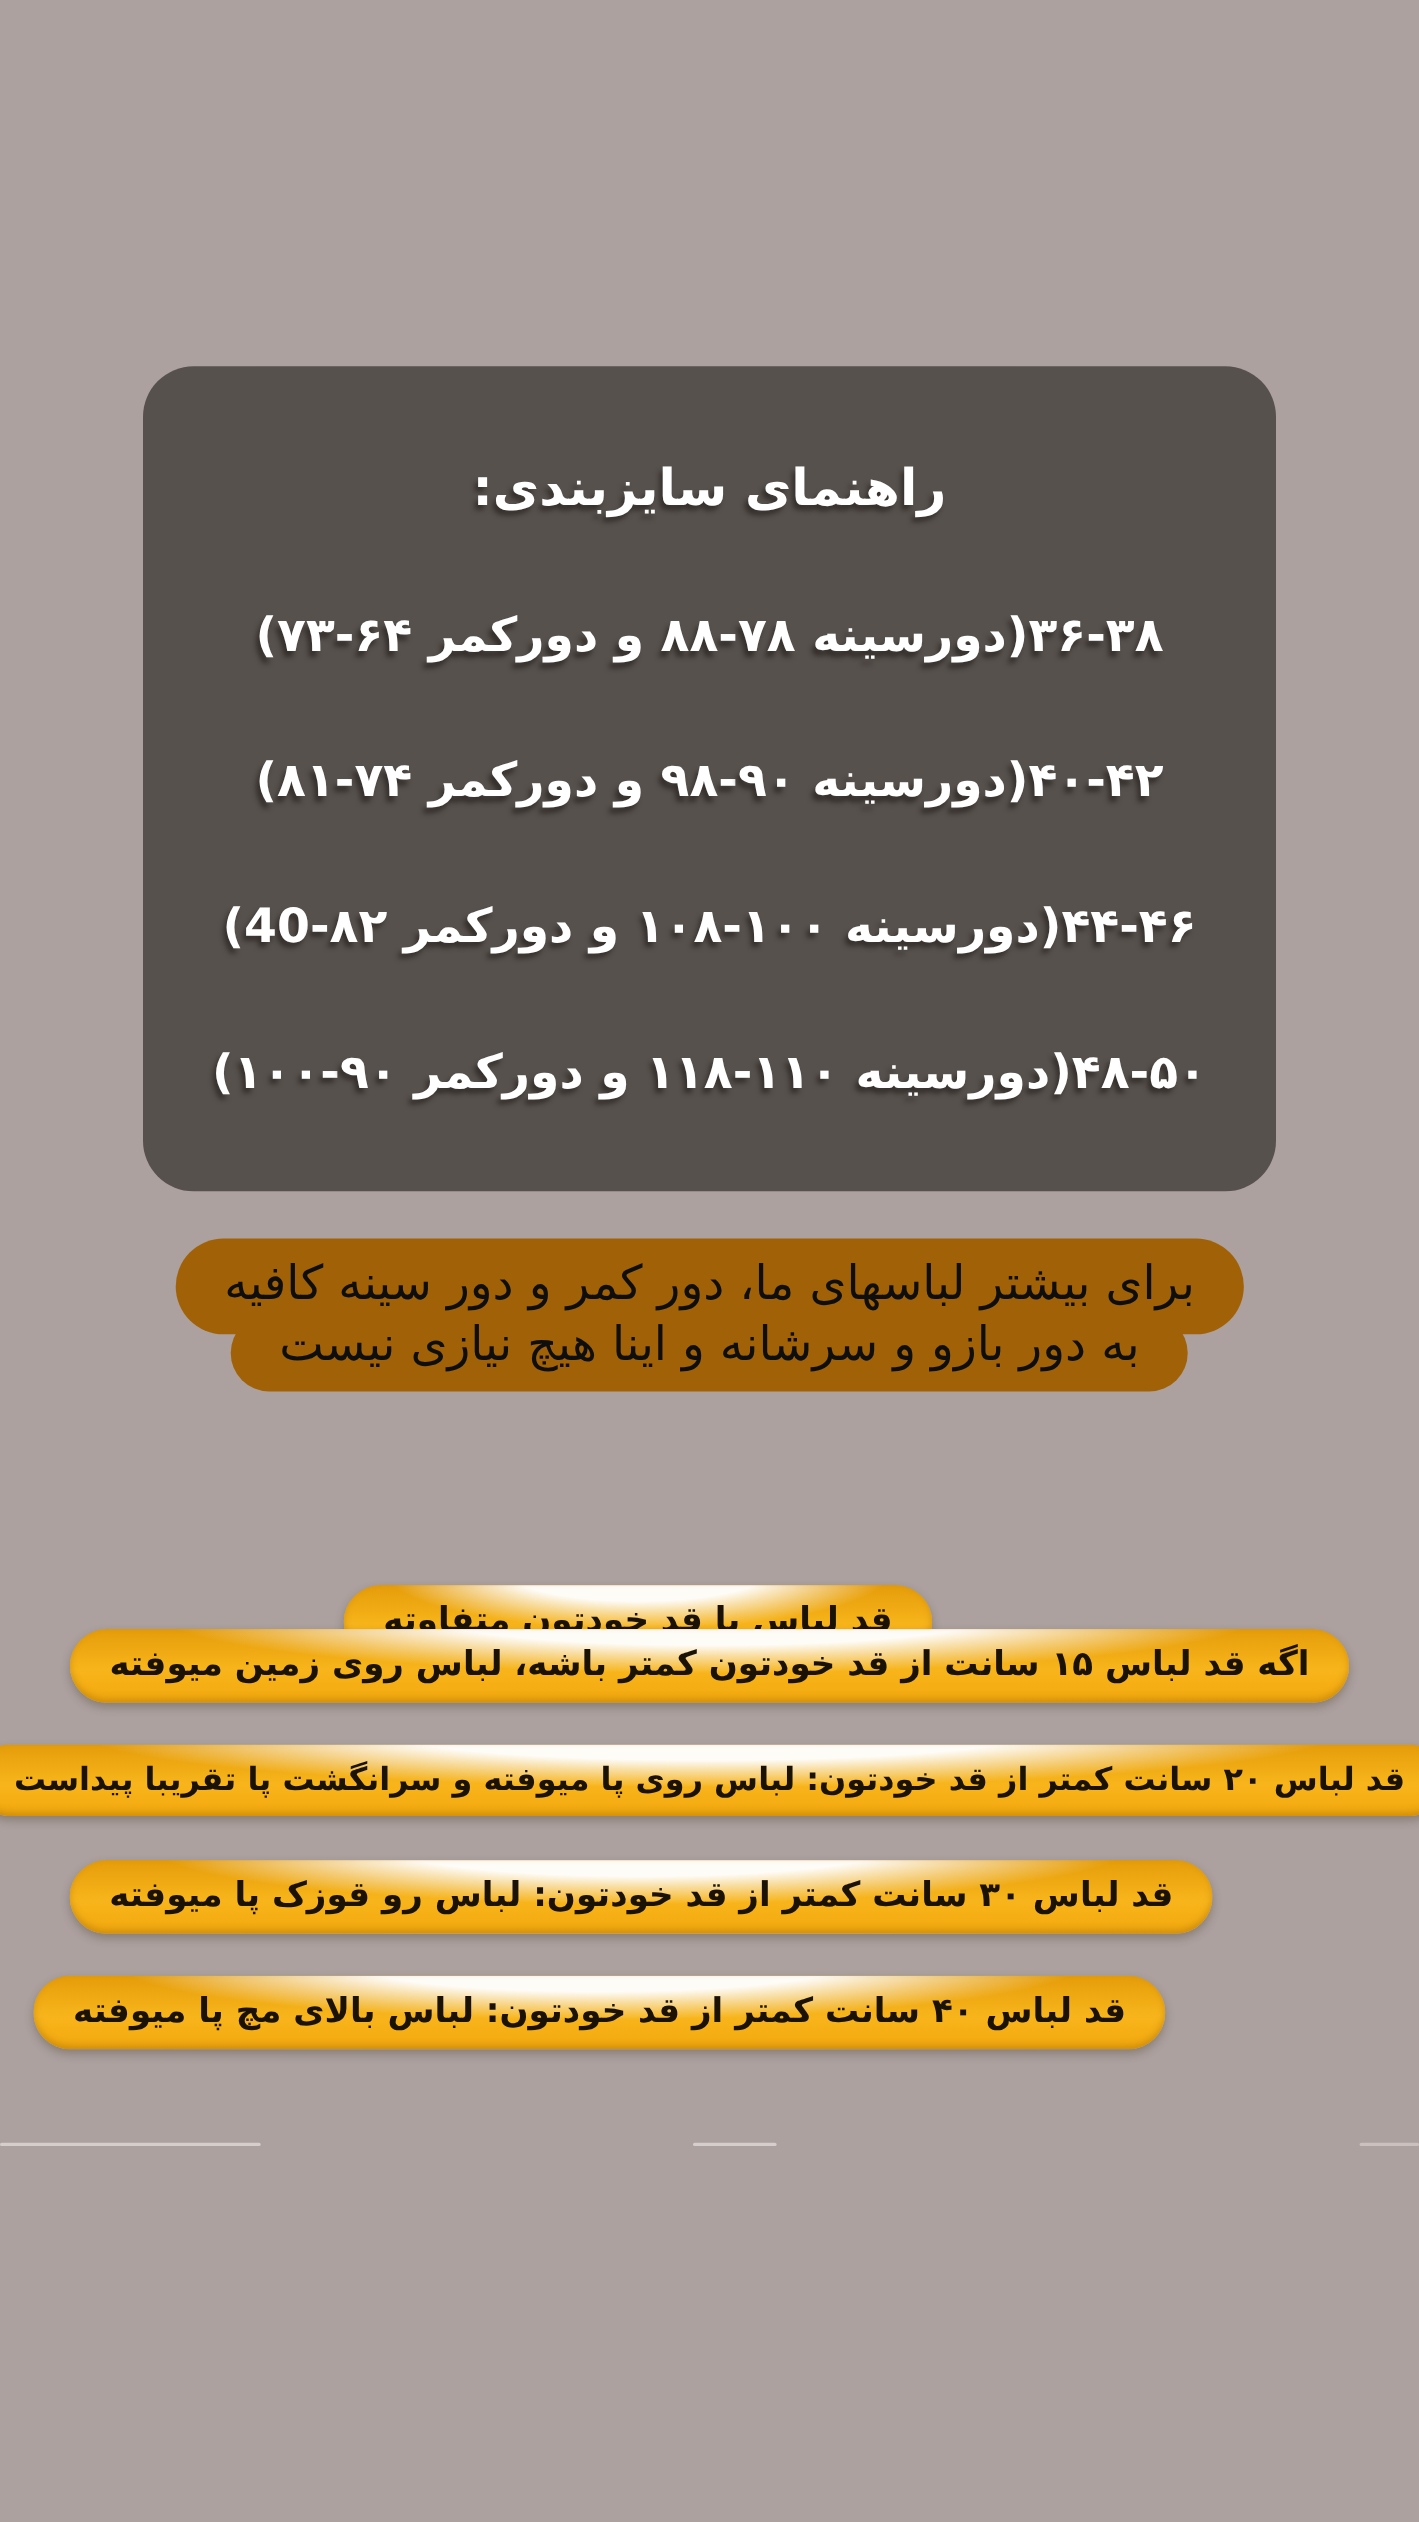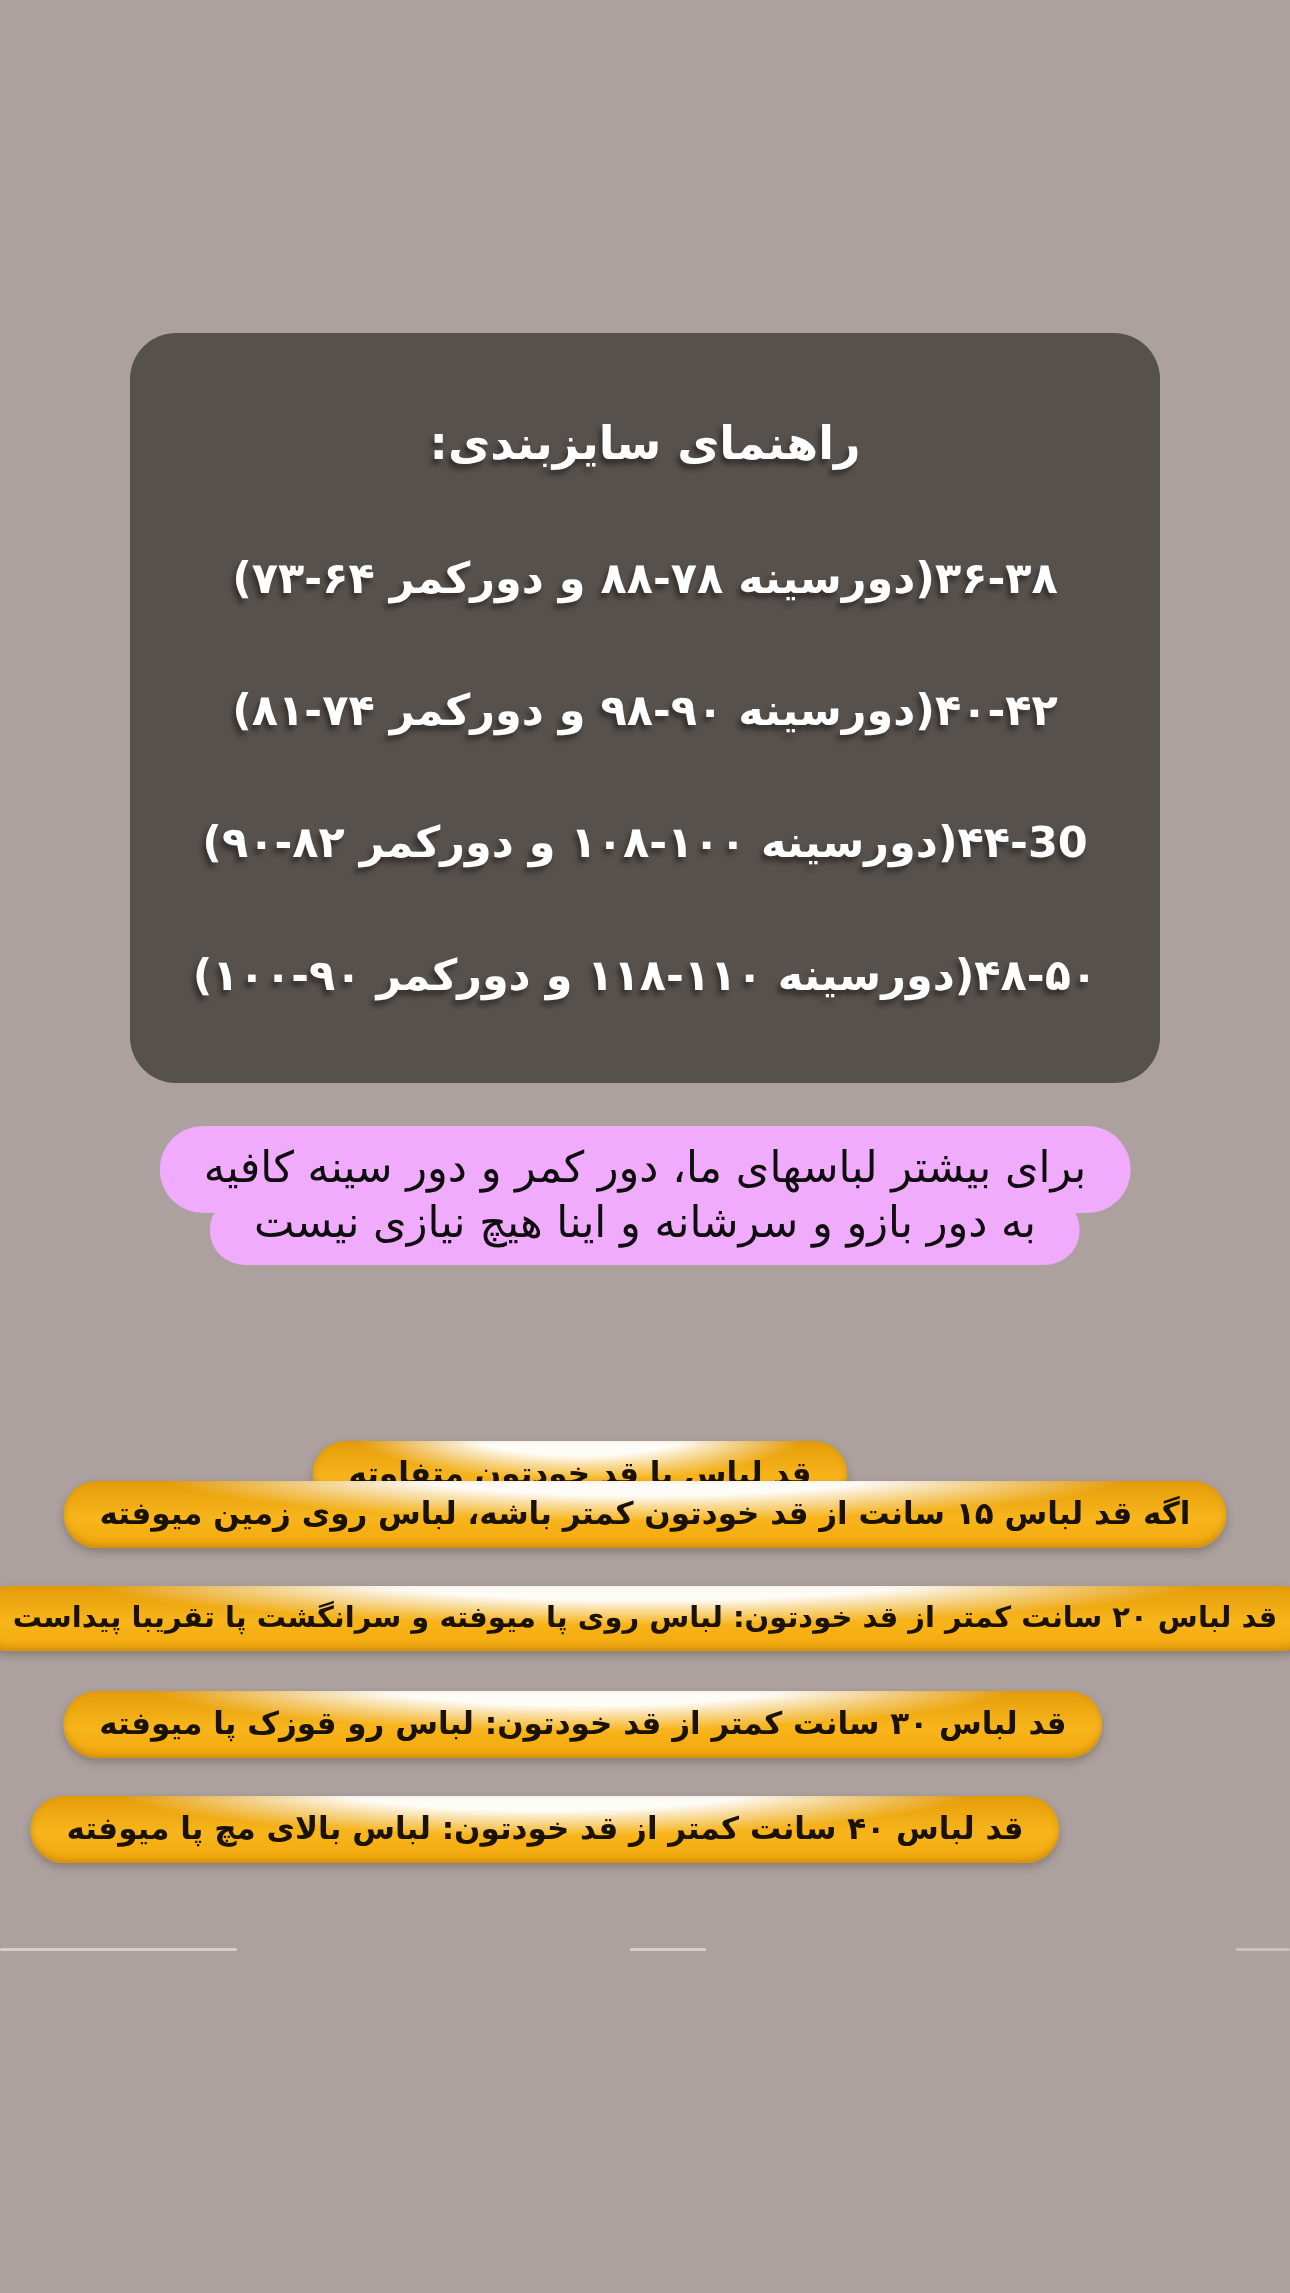--- a/index.html
+++ b/index.html
@@ -45,21 +45,21 @@
   
   .note-banner {
     position: absolute;
     top: 1126px; left: 50%;
     transform: translateX(-50%);
     display: flex;
     flex-direction: column;
     align-items: center;
   }
   .note-line {
-    background: #f0abfc;
+    background: #a16207;
     color: #0e0e0e;
     font-size: 43px;
     line-height: 1.1;
     padding: 18px 44px 22px;
     border-radius: 44px;
     white-space: nowrap;
   }
   .note-line.line2 {
     margin-top: -18px;
     padding-top: 4px;
@@ -100,21 +100,21 @@
   .divider-center { left: 630px;  width: 76px;  }
   .divider-right  { left: 1236px; width: 54px; opacity: 0.6; }
 </style>
 </head>
 <body>
 
 <div class="size-card">
   <div class="card-title" dir="rtl">راهنمای سایزبندی:</div>
   <div class="card-row" dir="rtl">۳۶-۳۸(دورسینه ۷۸-۸۸ و دورکمر ۶۴-۷۳)</div>
   <div class="card-row" dir="rtl">۴۰-۴۲(دورسینه ۹۰-۹۸ و دورکمر ۷۴-۸۱)</div>
-  <div class="card-row" dir="rtl">۴۴-30(دورسینه ۱۰۰-۱۰۸ و دورکمر ۸۲-۹۰)</div>
+  <div class="card-row" dir="rtl">۴۴-۴۶(دورسینه ۱۰۰-۱۰۸ و دورکمر ۸۲-40)</div>
   <div class="card-row" dir="rtl">۴۸-۵۰(دورسینه ۱۱۰-۱۱۸ و دورکمر ۹۰-۱۰۰)</div>
 </div>
 
 <div class="note-banner">
   <span class="note-line line1" dir="rtl">برای بیشتر لباسهای ما، دور کمر و دور سینه کافیه</span>
   <span class="note-line line2" dir="rtl">به دور بازو و سرشانه و اینا هیچ نیازی نیست</span>
 </div>
 
 <div class="pill pill-1" dir="rtl">قد لباس با قد خودتون متفاوته</div>
 <div class="pill pill-2" dir="rtl">اگه قد لباس ۱۵ سانت از قد خودتون کمتر باشه، لباس روی زمین میوفته</div>

